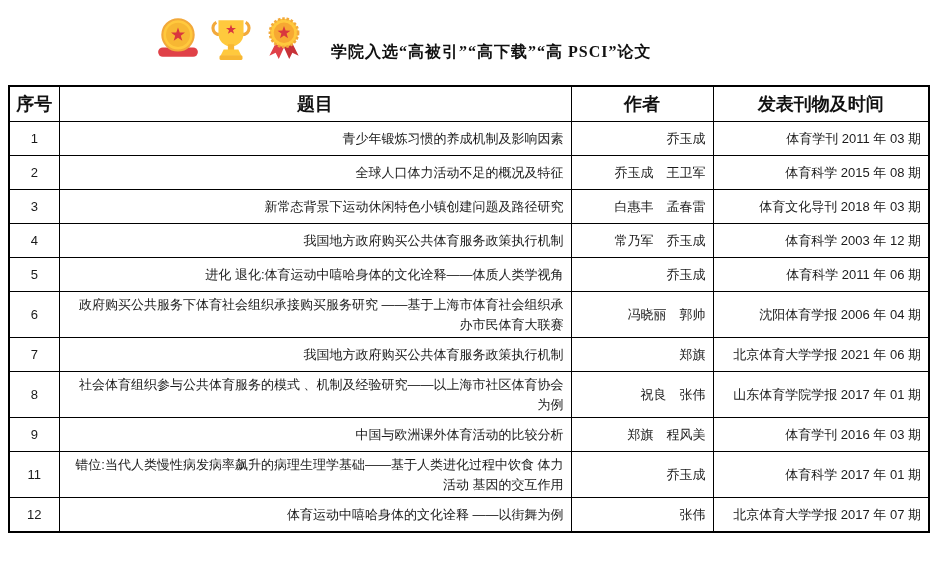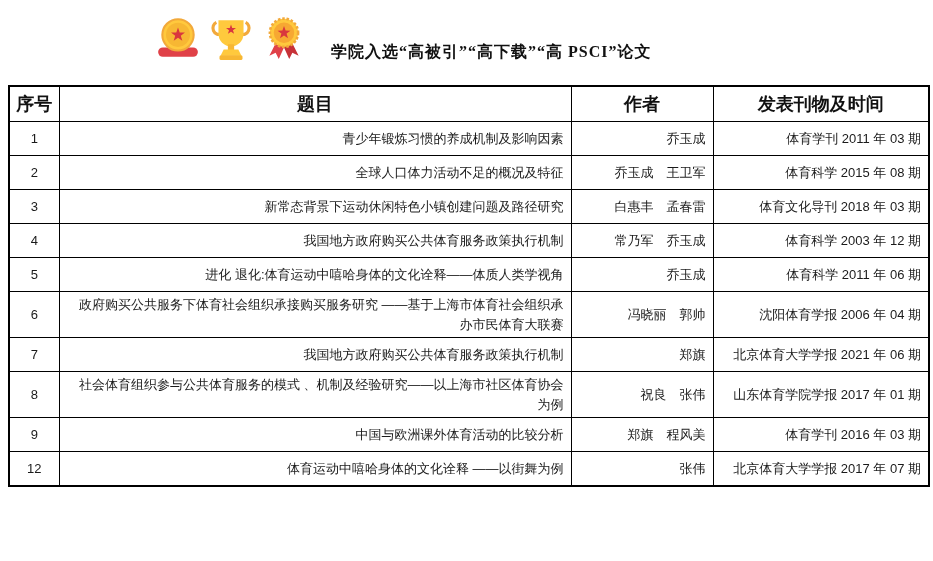--- a/index.html
+++ b/index.html
@@ -132,19 +132,25 @@
     <td class="c-authors">祝良　张伟</td>
     <td class="c-publication">山东体育学院学报 2017 年 01 期</td>
   </tr>
       <tr>
     <td class="c-no">9</td>
     <td class="c-title">中国与欧洲课外体育活动的比较分析</td>
     <td class="c-authors">郑旗　程风美</td>
     <td class="c-publication">体育学刊 2016 年 03 期</td>
   </tr>
       <tr>
+    <td class="c-no">11</td>
+    <td class="c-title">错位:当代人类慢性病发病率飙升的病理生理学基础——基于人类进化过程中饮食 体力活动 基因的交互作用</td>
+    <td class="c-authors">乔玉成</td>
+    <td class="c-publication">体育科学 2017 年 01 期</td>
+  </tr>
+      <tr>
     <td class="c-no">12</td>
     <td class="c-title">体育运动中嘻哈身体的文化诠释 ——以街舞为例</td>
     <td class="c-authors">张伟</td>
     <td class="c-publication">北京体育大学学报 2017 年 07 期</td>
   </tr>
     </tbody>
 </table>
 
 </body></html>

